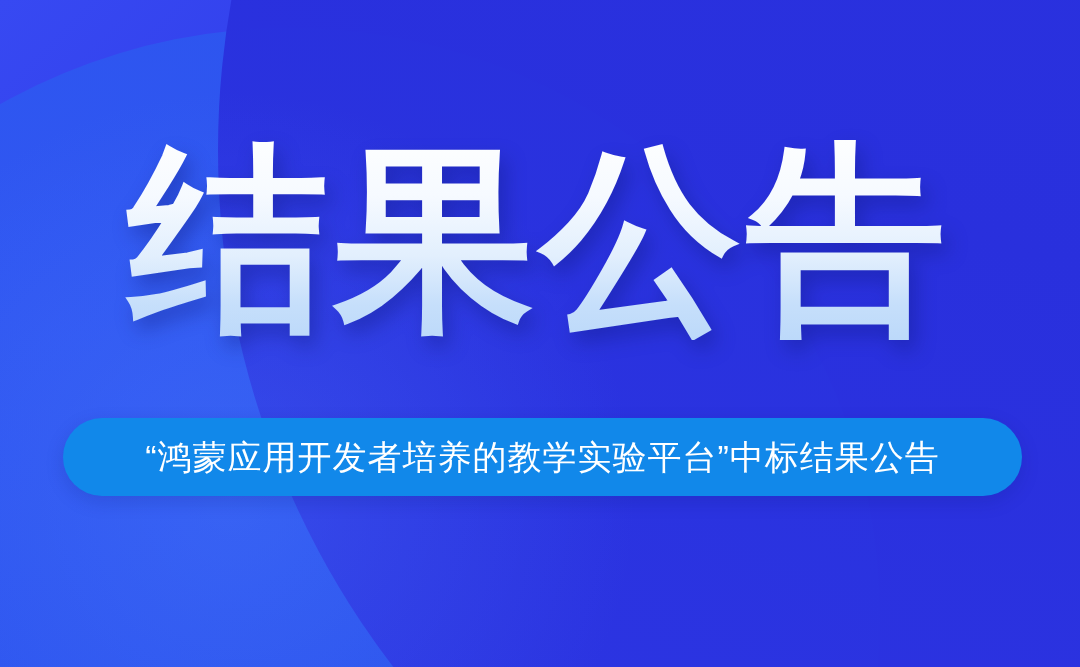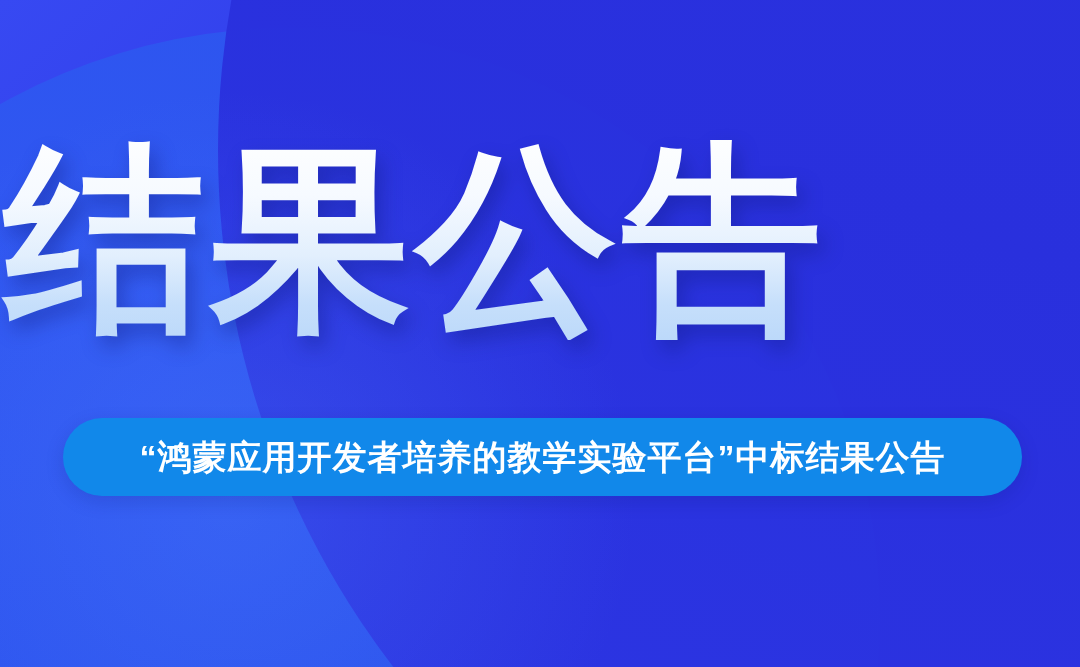--- a/index.html
+++ b/index.html
@@ -55,21 +55,21 @@
     border-radius: 50%;
     background: radial-gradient(circle, rgba(80,130,255,0.30) 0%, rgba(80,130,255,0.0) 70%);
   }
 
   
   .headline-wrap {
     position: absolute;
     left: 0;
     right: 0;
     top: 140px;
-    text-align: left;
+    text-align: center;
     z-index: 5;
   }
   .headline {
     display: inline-block;
     font-size: 200px;
     line-height: 1.0;
     font-weight: 700;
     letter-spacing: 6px;
     margin: 0;
     padding: 0 4px;
@@ -98,21 +98,21 @@
     background: #1188ea;
     display: flex;
     align-items: center;
     justify-content: center;
     z-index: 6;
     box-shadow: 0 6px 18px rgba(10, 30, 120, 0.18);
   }
   .subtitle-text {
     color: #ffffff;
     font-size: 34px;
-    font-weight: 700;
+    font-weight: 400;
     letter-spacing: 1px;
     white-space: nowrap;
     line-height: 1;
   }
 </style>
 </head>
 <body>
 
 <div id="banner">
 

